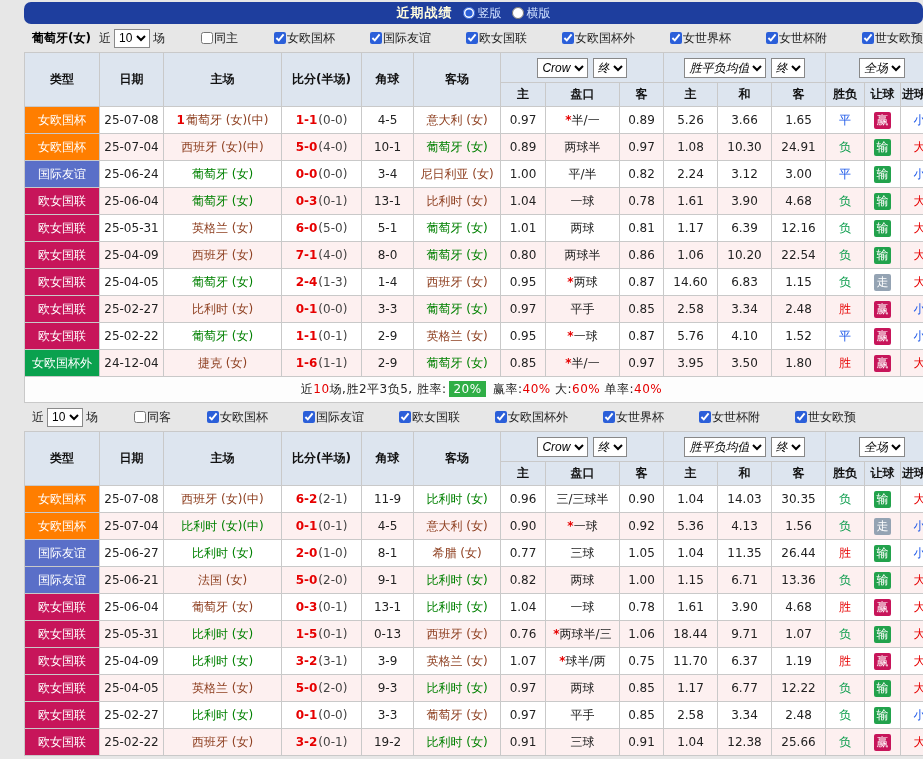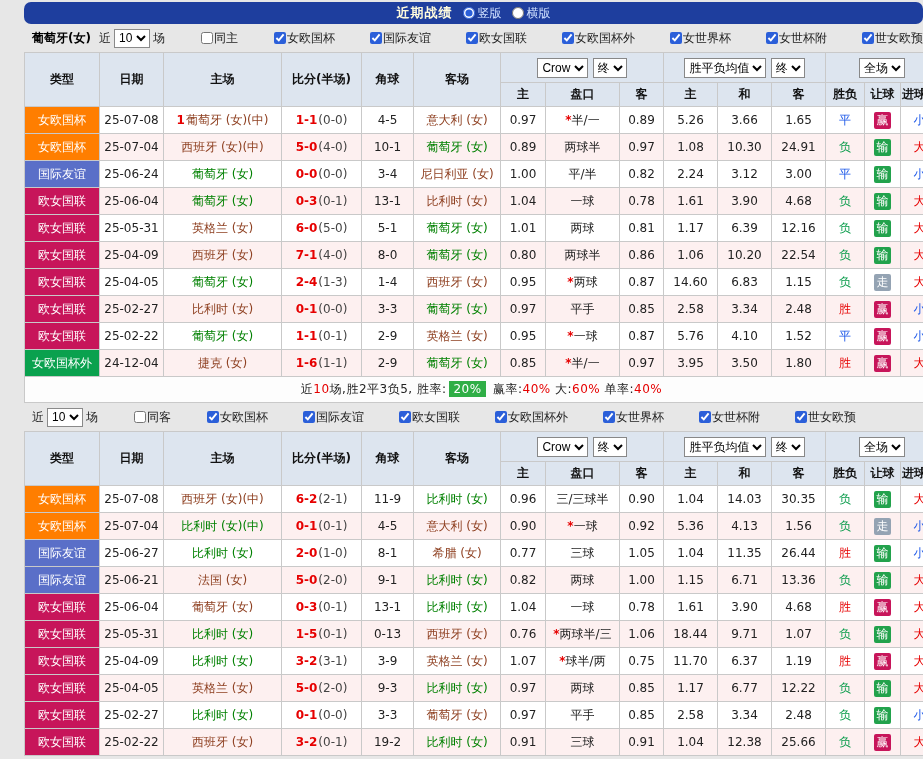--- a/index.html
+++ b/index.html
@@ -28,21 +28,21 @@
   .filters select { height: 19px; font-size: 12px; border: 1px solid #8a8a8a; background: #fff; }
   .chk { display: inline-flex; align-items: center; gap: 1px; cursor: pointer; margin-left: 33px; }
   .leagues { display: inline-flex; align-items: center; gap: 2px; }
 
   
   .grid { width: 914px; border-collapse: collapse; table-layout: fixed; background: #fff; font-size: 12px; }
   .grid th, .grid td { border: 1px solid #c9c9c9; text-align: center; white-space: nowrap; overflow: hidden; padding: 0 1px; }
   .grid thead th { background: #dde5ef; font-weight: bold; color: #111; }
   .grid thead tr.h1 th { height: 30px; }
   .grid thead tr.h2 th { height: 24px; font-weight: bold; }
-  .grid thead select { height: 20px; font-size: 12px; border: 1px solid #888; background: #fff; font-weight: normal; }
+  .grid thead select { height: 20px; font-size: 12px; border: 1px solid #888; background: #fff; font-weight: normal; font-style: italic; }
   .grid tbody td { height: 27px; }
   .grid tbody tr.alt { background: #fdf0f0; }
   .grid tfoot td { height: 26px; background: #fdfdfd; font-size: 12px; }
 
   td.type { color: #fff; }
   .tc-orange { background: #ff7e00; }
   .tc-blue { background: #5a6fc8; }
   .tc-crimson { background: #c7155a; }
   .tc-green { background: #0aa14e; }
 

